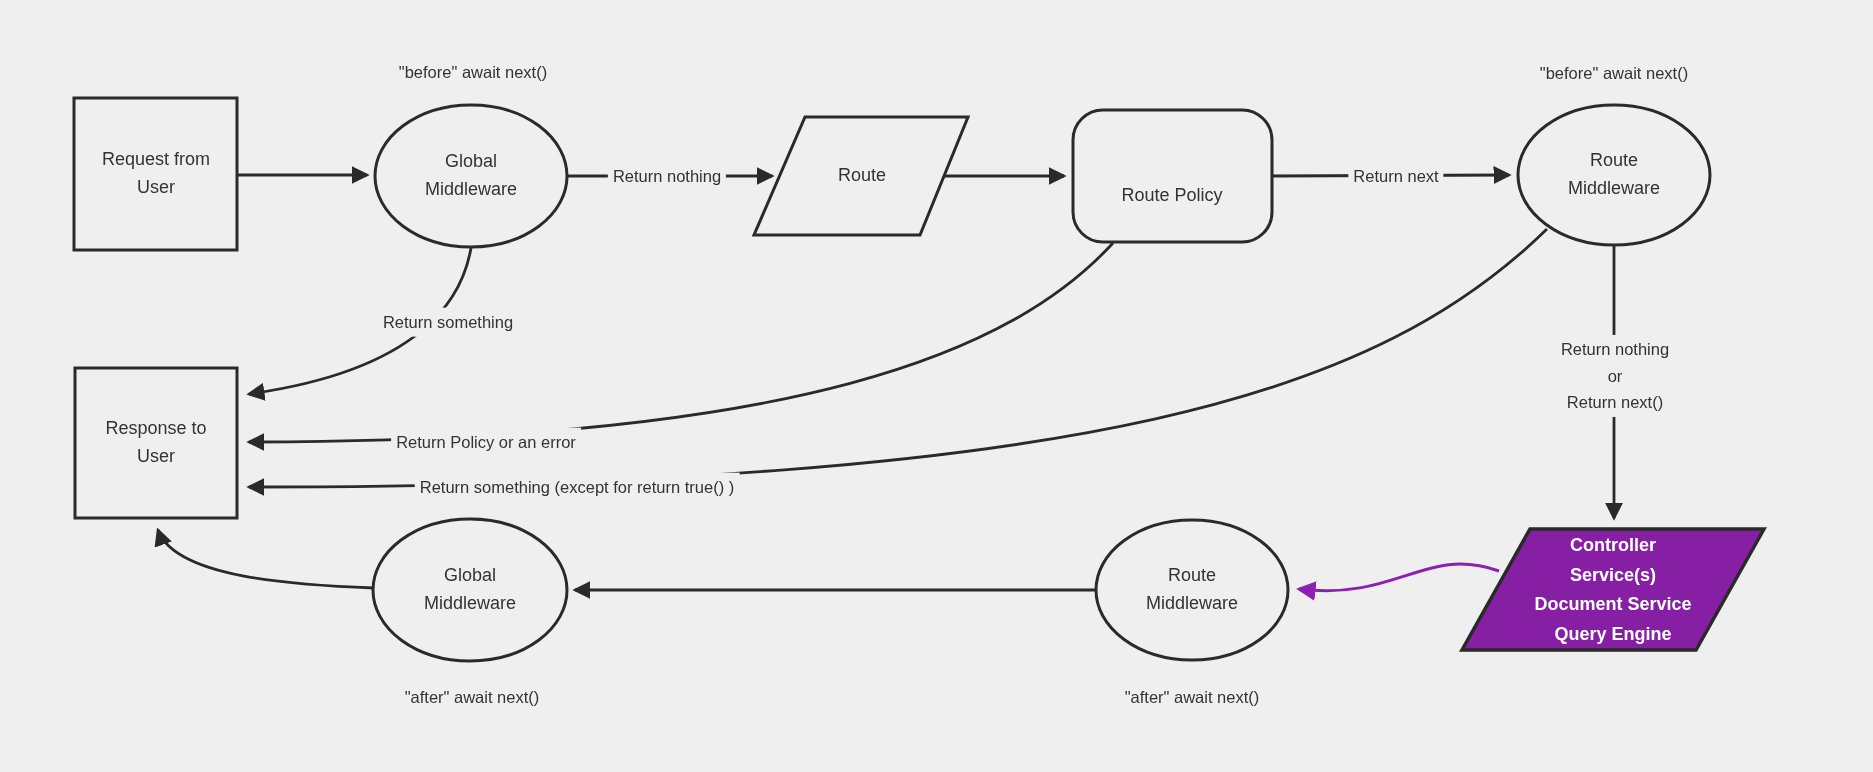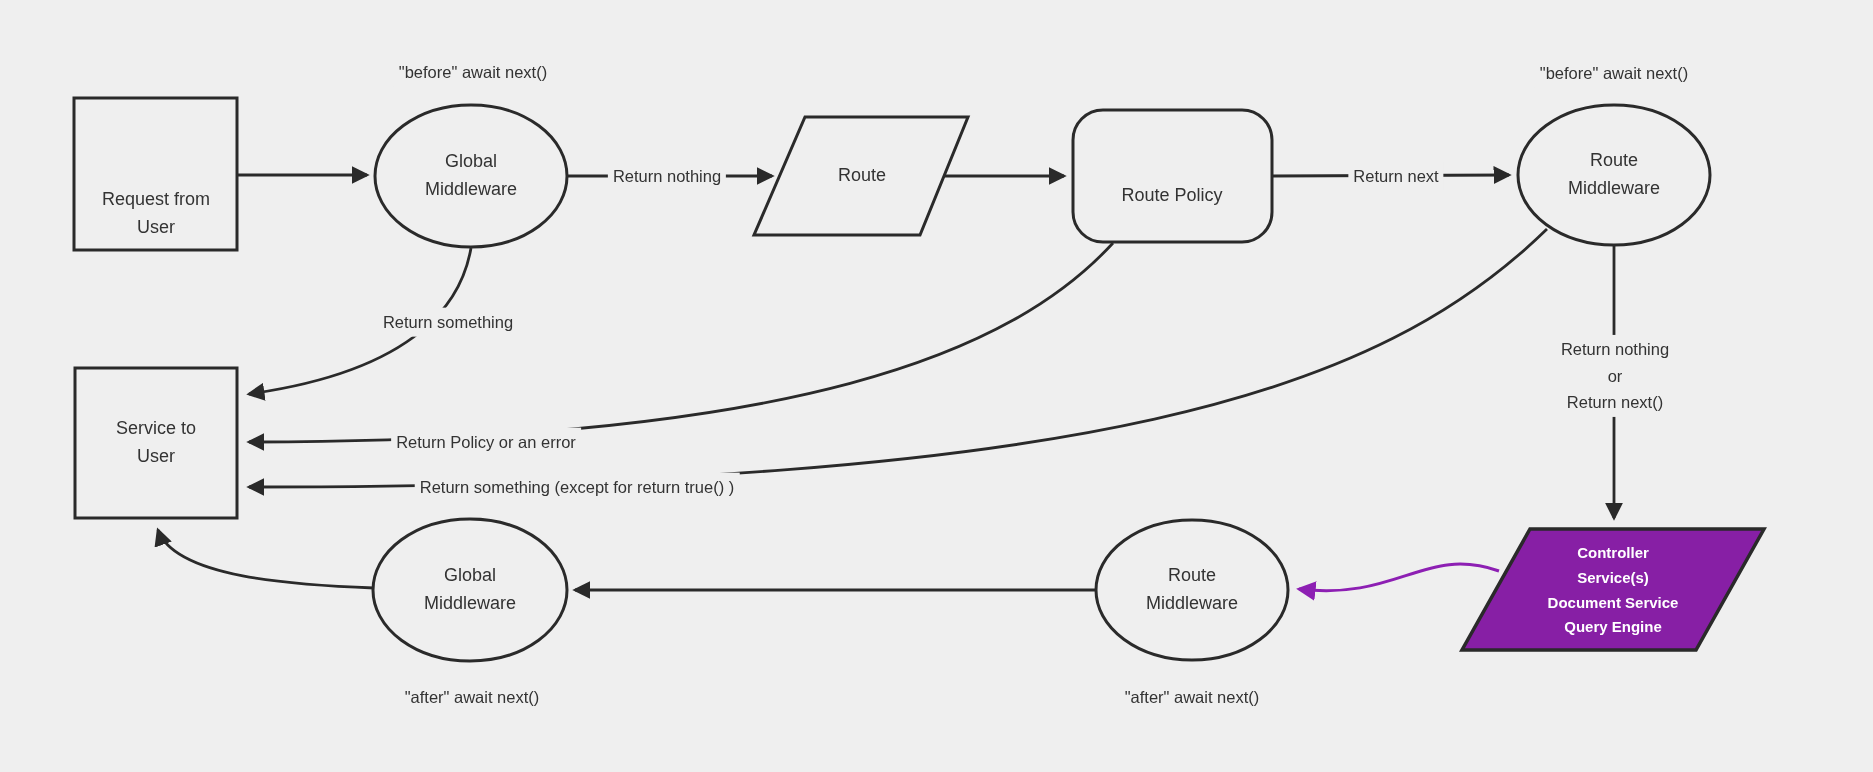--- a/index.html
+++ b/index.html
@@ -16,21 +16,21 @@
     position:absolute;transform:translate(-50%,-50%);
     font-size:16.5px;color:var(--text);background:var(--bg);
     padding:1px 5px;white-space:pre-line;text-align:center;line-height:1.62;
   }
   .node-lbl{
     position:absolute;transform:translate(-50%,-50%);
     font-size:18px;color:var(--text);white-space:pre-line;text-align:center;
     line-height:1.55;background:transparent;padding:0;
   }
   .node-lbl.purple{
-    font-size:15px;font-weight:bold;color:var(--white);line-height:1.65;
+    font-size:18px;font-weight:bold;color:var(--white);line-height:1.65;
   }
 </style>
 </head>
 <body>
 
 <div class="canvas">
 
   <svg width="1873" height="772" viewBox="0 0 1873 772">
     <defs>
       <marker id="arrow" viewBox="0 0 10 10" refX="8.5" refY="5" markerWidth="6.5" markerHeight="6.5" orient="auto-start-reverse" markerUnits="strokeWidth">
@@ -61,37 +61,37 @@
       <polygon points="805,117 968,117 920,235 754,235"></polygon>
       <rect x="1073" y="110" width="199" height="132" rx="30" ry="30"></rect>
       <ellipse cx="1614" cy="175" rx="96" ry="70"></ellipse>
       <polygon points="1530,529 1764,529 1696,650 1462,650" fill="var(--purple-fill)" stroke-width="3.5"></polygon>
       <ellipse cx="1192" cy="590" rx="96" ry="70"></ellipse>
       <ellipse cx="470" cy="590" rx="97" ry="71"></ellipse>
       <rect x="75" y="368" width="162" height="150"></rect>
     </g>
   </svg>
 
-  <div class="node-lbl" style="left:156px;top:174px;margin-top:40px;">Request from
+  <div class="node-lbl" style="left:156px;top:174px;">Request from
 User</div>
   <div class="node-lbl" style="left:471px;top:176px;">Global
 Middleware</div>
   <div class="node-lbl" style="left:862px;top:176px;">Route</div>
   <div class="node-lbl" style="left:1172px;top:176px;margin-top:20px;">Route Policy</div>
   <div class="node-lbl" style="left:1614px;top:175px;">Route
 Middleware</div>
   <div class="node-lbl purple" style="left:1613px;top:590px;">Controller
 Service(s)
 Document Service
 Query Engine</div>
   <div class="node-lbl" style="left:1192px;top:590px;">Route
 Middleware</div>
   <div class="node-lbl" style="left:470px;top:590px;">Global
 Middleware</div>
-  <div class="node-lbl" style="left:156px;top:443px;">Service to
+  <div class="node-lbl" style="left:156px;top:443px;">Response to
 User</div>
 
   <div class="lbl" style="left:473px;top:72px;">"before" await next()</div>
   <div class="lbl" style="left:1614px;top:73px;">"before" await next()</div>
   <div class="lbl" style="left:667px;top:176px;">Return nothing</div>
   <div class="lbl" style="left:1396px;top:176px;">Return next</div>
   <div class="lbl" style="left:448px;top:302px;margin-top:20px;">Return something</div>
   <div class="lbl" style="left:486px;top:442px;">Return Policy or an error</div>
   <div class="lbl" style="left:577px;top:487px;">Return something (except for return true() )</div>
   <div class="lbl" style="left:1615px;top:376px;">Return nothing

